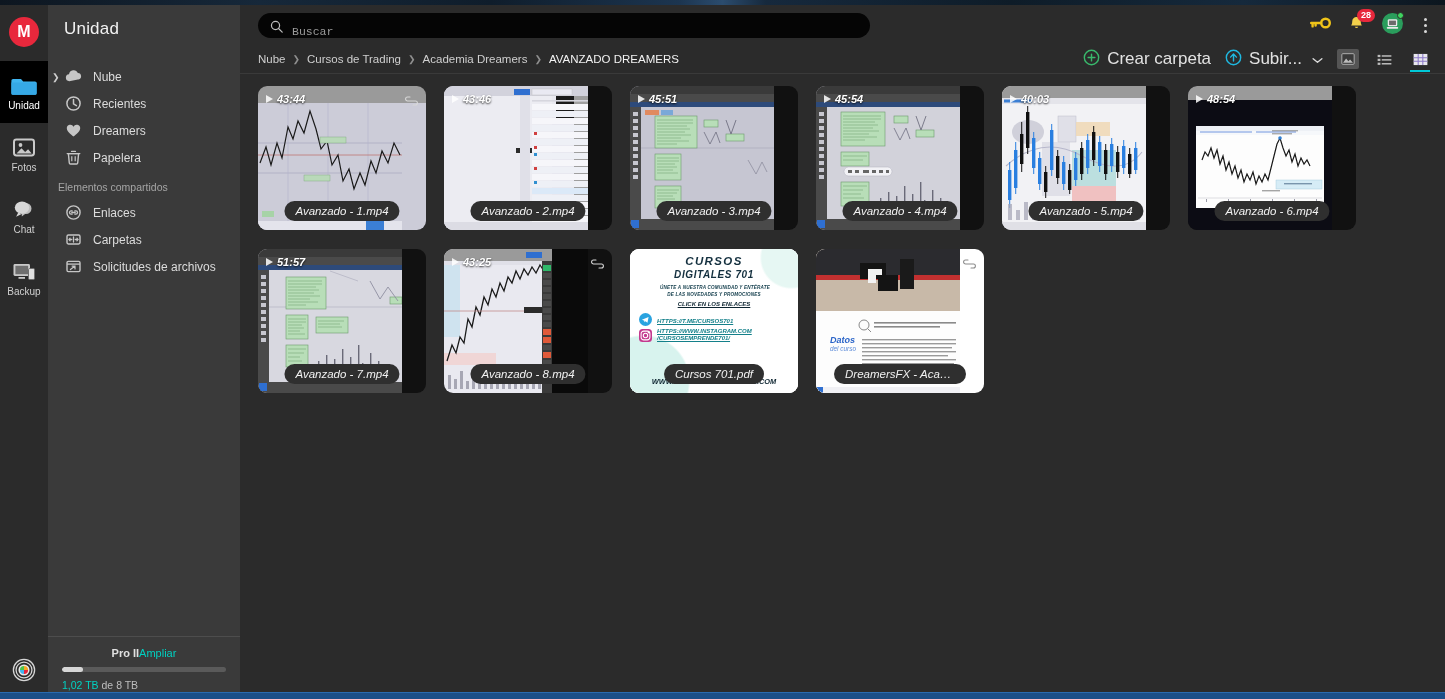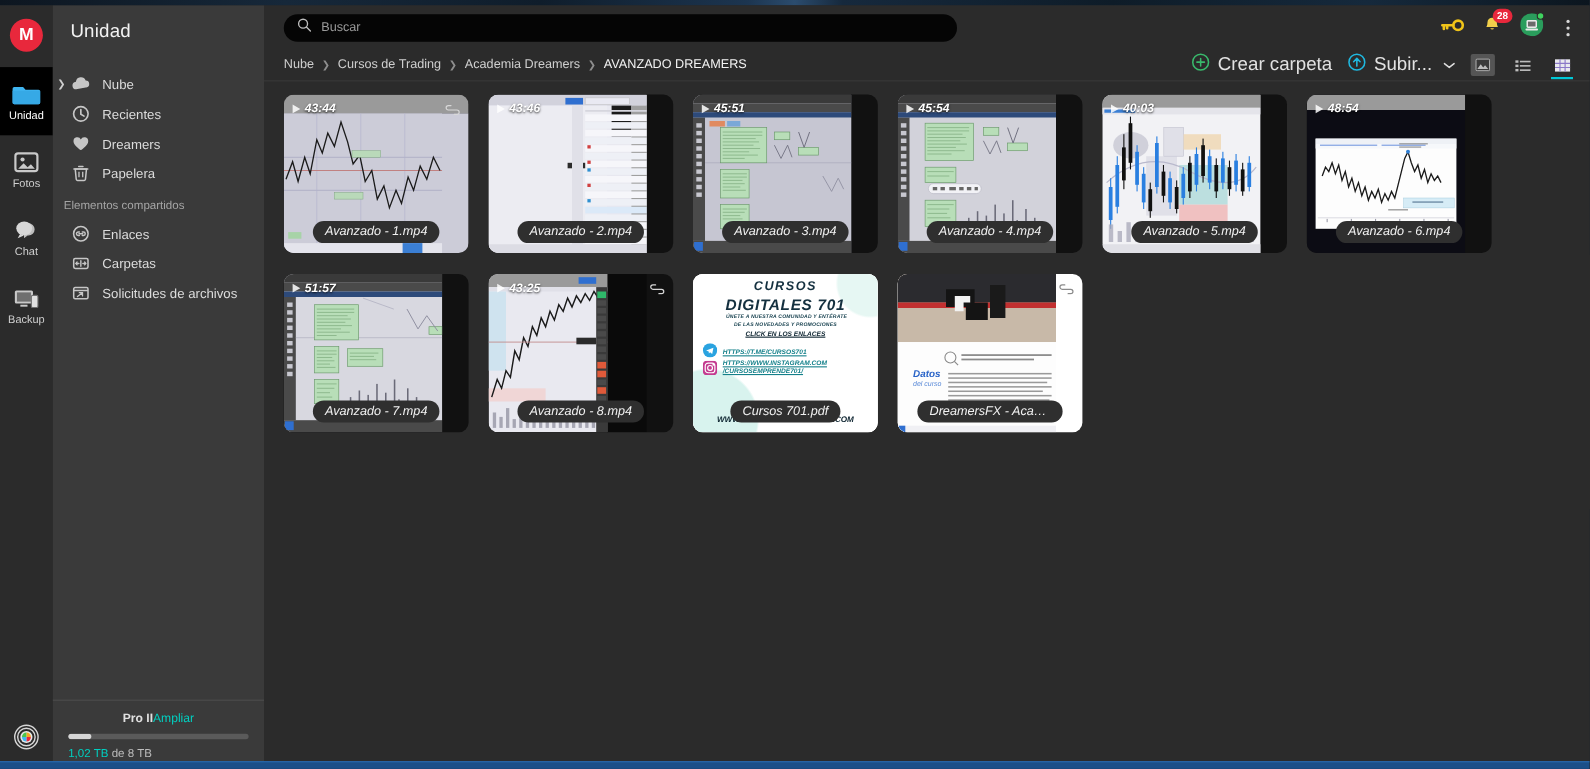--- a/index.html
+++ b/index.html
@@ -111,22 +111,23 @@
     min-width: 0;
   }
   #topbar {
     height: 40px; flex: 0 0 40px;
     display: flex; align-items: center;
     padding: 0 14px 0 18px; gap: 10px;
   }
   #search {
     flex: 1 1 auto; max-width: 612px; height: 25px;
     background: #050505; border-radius: 13px;
-    display: flex; align-items: center; padding: 0 12px; gap: 9px;
+    display: flex; align-items: flex-end; padding: 0 12px; gap: 9px;
     cursor: text;
+    font-family: Liberation Mono, monospace;
   }
   #search-text { font-size: 11.5px; color: #9a9a9a; }
   #topbar-right { margin-left: auto; display: flex; align-items: center; gap: 17px; }
   .bell-wrap { position: relative; cursor: pointer; }
   .bell-badge {
     position: absolute; top: -6px; left: 9px;
     background: #e8283c; color: #fff; font-size: 9px; font-weight: bold;
     border-radius: 8px; padding: 1px 4px; line-height: 11px;
   }
   .avatar-wrap { position: relative; cursor: pointer; }
@@ -941,21 +942,21 @@
         <div class="card" style="background:#fff;">
           <div class="thumb" style="background:#ffffff;overflow:hidden;">
             <div style="position:absolute;inset:0;background:
                  radial-gradient(circle at 8% 92%, #d8f3ee 0 22%, transparent 23%),
                  radial-gradient(circle at 96% 6%, #e6f7f3 0 14%, transparent 15%),
                  #ffffff;"></div>
             <div style="position:absolute;left:0;right:0;top:6px;text-align:center;
                         font-size:11.5px;font-weight:bold;color:#14303f;letter-spacing:1.4px;
                         font-family:'Liberation Sans',sans-serif;">CURSOS</div>
             <div style="position:absolute;left:0;right:0;top:20px;text-align:center;
-                        font-size:14px;font-weight:bold;color:#14303f;letter-spacing:.6px;">DIGITALES 701</div>
+                        font-size:10px;font-weight:bold;color:#14303f;letter-spacing:.6px;">DIGITALES 701</div>
             <div style="position:absolute;left:2px;right:0;top:36px;text-align:center;
                         font-size:4.6px;font-weight:bold;color:#17414f;letter-spacing:.2px;white-space:nowrap;">ÚNETE A NUESTRA COMUNIDAD Y ENTÉRATE</div>
             <div style="position:absolute;left:0;right:0;top:43px;text-align:center;
                         font-size:4.6px;font-weight:bold;color:#17414f;letter-spacing:.2px;white-space:nowrap;">DE LAS NOVEDADES Y PROMOCIONES</div>
             <div style="position:absolute;left:0;right:0;top:52px;text-align:center;
                         font-size:6px;font-weight:bold;color:#0d2430;text-decoration:underline;">CLICK EN LOS ENLACES</div>
 
             <div style="position:absolute;left:9px;top:63px;display:flex;align-items:center;gap:5px;">
               <span>
                 <svg viewBox="0 0 16 16" width="13" height="13">

